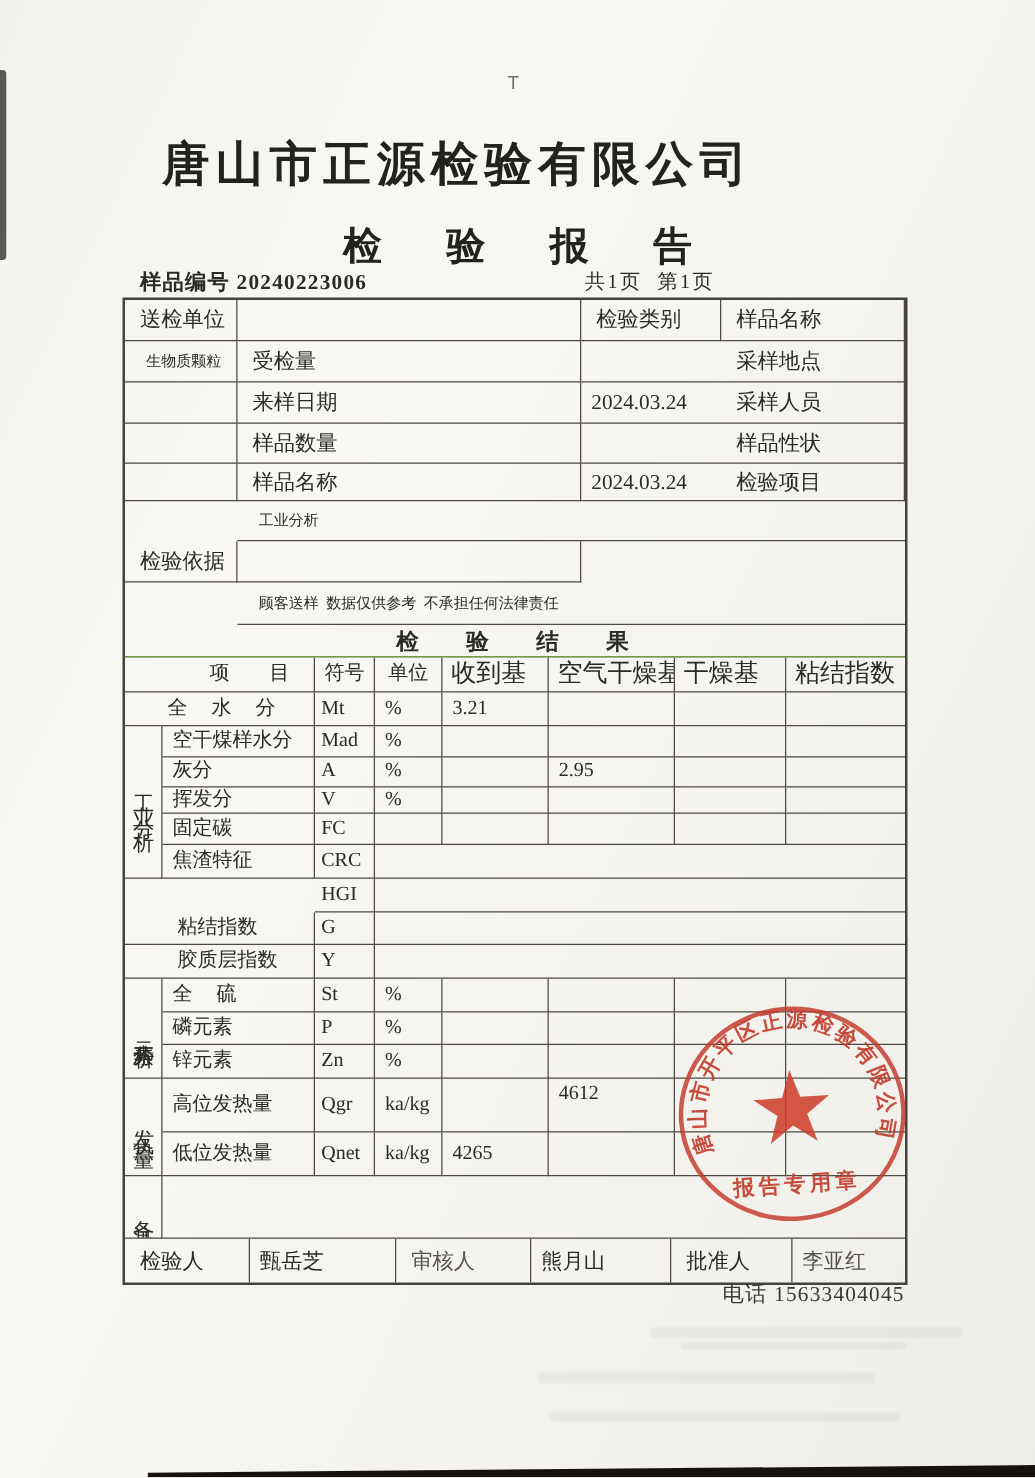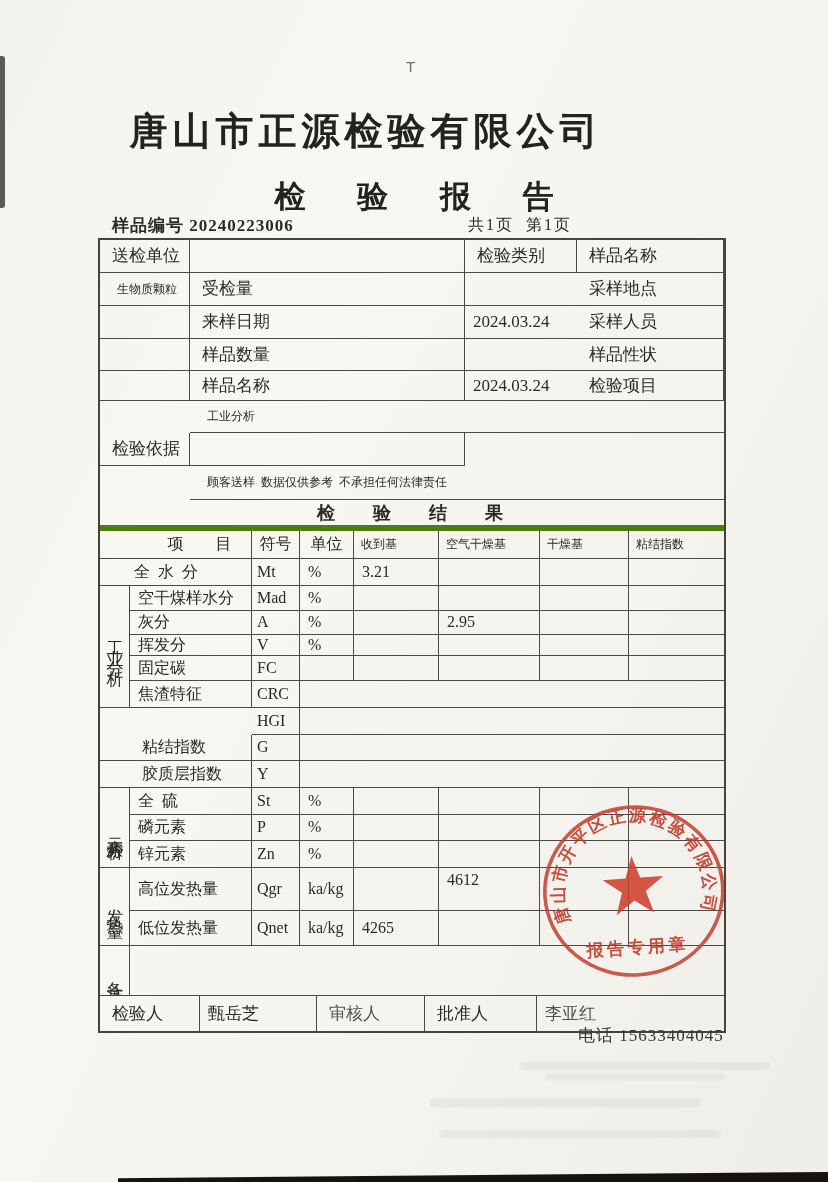--- a/index.html
+++ b/index.html
@@ -27,27 +27,27 @@
   .c{box-sizing:border-box;border-right:1px solid #4c4a43;border-bottom:1px solid #4c4a43;
      display:flex;align-items:center;white-space:pre;overflow:hidden;
      font-size:16px;line-height:1.05;}
   .nr{border-right:none;}
   .nb{border-bottom:none;}
   .lab{padding-left:12px;font-size:17px;}
   .val{padding-left:17px;font-size:12px;}
   .val2{padding-left:8px;font-size:17px;}
   .info{grid-template-columns:90px 275px 112px 147px;
         grid-template-rows:33px 33px 33px 32px 30px 32px 33px 34px;}
-  .banner{height:25px;border-bottom:6px solid #4d7c0f;display:flex;align-items:center;justify-content:center;
+  .banner{height:25px;border-bottom:1px solid #4d7c0f;display:flex;align-items:center;justify-content:center;
           font-size:18px;font-weight:bold;letter-spacing:4px;white-space:pre;}
   .results{grid-template-columns:30px 122px 48px 54px 85px 101px 89px 95px;
            grid-template-rows:28px 27px 25px 24px 21px 25px 27px 27px 26px 27px 27px 26px 27px 43px 35px 50px;}
-  .hc{justify-content:flex-start;padding-left:7px;font-size:12px;}
+  .hc{justify-content:flex-start;padding-left:7px;font-size:20px;}
   .hcc{justify-content:center;padding-left:0;}
-  .name{padding-left:8px;}
+  .name{padding-left:8px;font-family:Liberation Mono, monospace;}
   .name2{padding-left:34px;}   
   .name3{padding-left:42px;}   
   .sym{padding-left:5px;}
   .unit{padding-left:8px;}
   .v{padding-left:8px;}
   .vtext{writing-mode:vertical-rl;text-orientation:upright;
          justify-content:center;padding:0;display:flex;align-items:center;}
   .vt-ind{letter-spacing:10px;font-size:17px;}
   .vt-ele{letter-spacing:2px;font-size:17px;}
   .vt-heat{letter-spacing:8px;font-size:17px;}
@@ -235,20 +235,21 @@
     <div class="c nr" style="grid-area:15/8;"></div>
 
     <div class="c vtext vt-rem" style="grid-area:16/1;">备注</div>
     <div class="c nr" style="grid-area:16/2/17/9;"></div>
   </div>
 
   <div class="grid sig">
     <div class="c lab nb">检验人</div>
     <div class="c val2 nb">甄岳芝</div>
     <div class="c lab nb" style="color:#55534c;">审核人</div>
+    <div class="c val2 nb">熊月山</div>
     <div class="c lab nb">批准人</div>
     <div class="c val2 nb nr" style="color:#55534c;">李亚红</div>
   </div>
 </div>
 
 <div class="abs phone"><span>电话</span> <span>15633404045</span></div>
 
 <svg class="abs seal" viewBox="0 0 200 192">
   <defs>
     <path id="ringArc" d="M 34.2 116.9 A 70 70 0 1 1 165.8 116.9" fill="none"></path>

